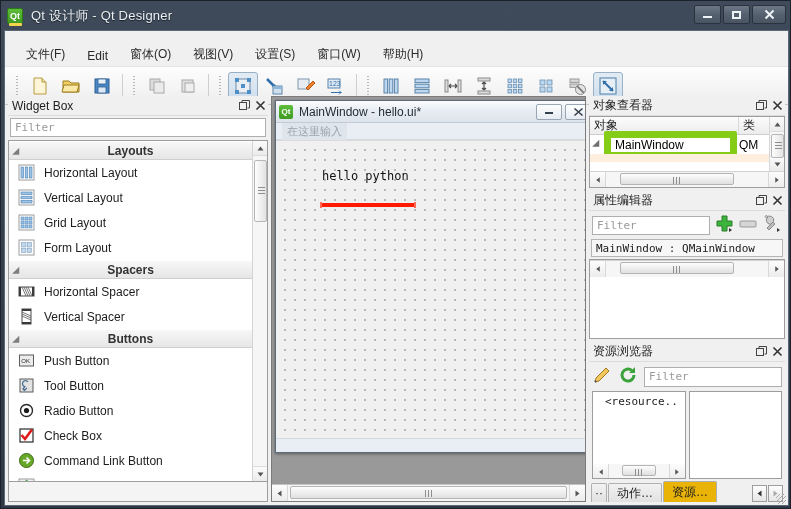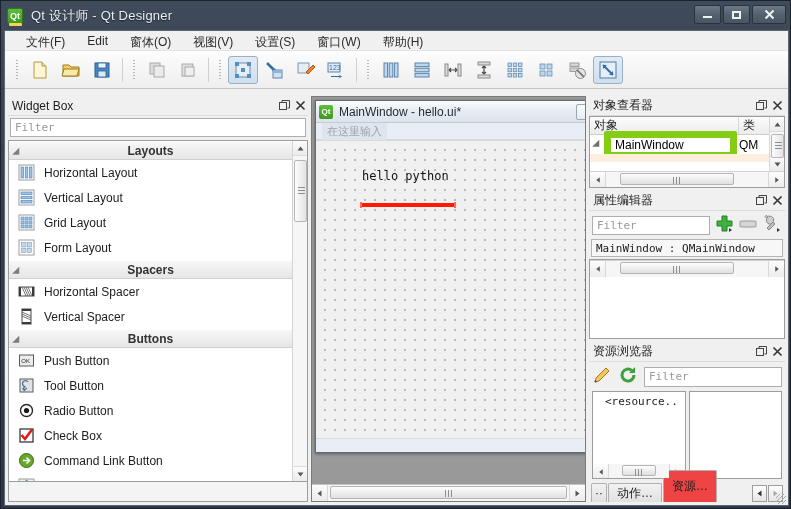--- a/index.html
+++ b/index.html
@@ -55,22 +55,22 @@
 
   
   .client {
     position:absolute; left:3px; top:29px; width:785px; height:476px;
     background:#f0f0f0;
     border:1px solid #5b6775;
   }
 
   
   .menubar {
-    height:20px; background:#f0f0f0;
-    display:flex; align-items:flex-start; padding-left:10px;
+    height:36px; background:#f0f0f0;
+    display:flex; align-items:flex-end; padding-left:10px;
     border-bottom:1px solid #e3e3e3;
   }
   .menu-item { padding:3px 11px; color:#2a2a2a; font-size:12px; white-space:nowrap; }
 
   
   .toolbar {
     height:38px;
     background: linear-gradient(180deg,#fdfdfd 0%, #eeeeee 100%);
     border-bottom:1px solid #c6c6c6;
     display:flex; align-items:center; padding-left:6px; gap:1px;
@@ -100,21 +100,21 @@
   .dock-title {
     height:20px; display:flex; align-items:center;
     font-size:12px; color:#1d1d1d; padding-left:4px;
     border-bottom:1px solid #dcdcdc;
   }
   .dock-title .t { flex:1; white-space:nowrap; overflow:hidden;}
   .dock-btn { width:16px; height:16px; display:flex; align-items:center; justify-content:center; color:#333; }
   .dock-btn svg { display:block; }
 
   
-  .widgetbox { width:300px; }
+  .widgetbox { width:260px; }
   .filter-row { padding:2px 2px 3px 2px; }
   .filter-input {
     width:100%; height:19px; border:1px solid #aeaeae; background:#fff;
     font-family:"DejaVu Sans Mono", monospace; font-size:11px; color:#9a9a9a;
     padding:0 4px; line-height:17px;
   }
   .wb-list {
     flex:1; border:1px solid #9d9d9d; background:#fff; display:flex; overflow:hidden;
     position:relative;
   }
@@ -278,21 +278,21 @@
   .res-pane-hsb .hsb-thumb { left:13px; right:13px; height:11px; top:1px;}
 
   .tabrow { height:21px; display:flex; align-items:flex-end; padding:0 2px; gap:1px; }
   .tab {
     height:19px; padding:0 8px; font-size:12px; color:#1c1c1c;
     background:linear-gradient(180deg,#f2f2f2,#e1e1e1);
     border:1px solid #b0b0b0; border-bottom:none;
     border-radius:2px 2px 0 0; display:flex; align-items:center; white-space:nowrap;
   }
   .tab.dots { padding:0 3px; }
-  .tab.active { background:#ef4444; height:32px; }
+  .tab.active { background:#eab308; height:21px; }
   .tab-nav { margin-left:auto; display:flex; gap:1px;}
   .tab-nav-btn {
     width:15px;height:17px; border:1px solid #9d9d9d; background:linear-gradient(180deg,#fdfdfd,#e6e6e6);
     display:flex;align-items:center;justify-content:center;
   }
   .grip-corner{
     position:absolute; right:2px; bottom:1px; width:10px; height:10px;
     background-image:
       linear-gradient(135deg, transparent 45%, #a8a8a8 45%, #a8a8a8 55%, transparent 55%);
     background-size:4px 4px;

